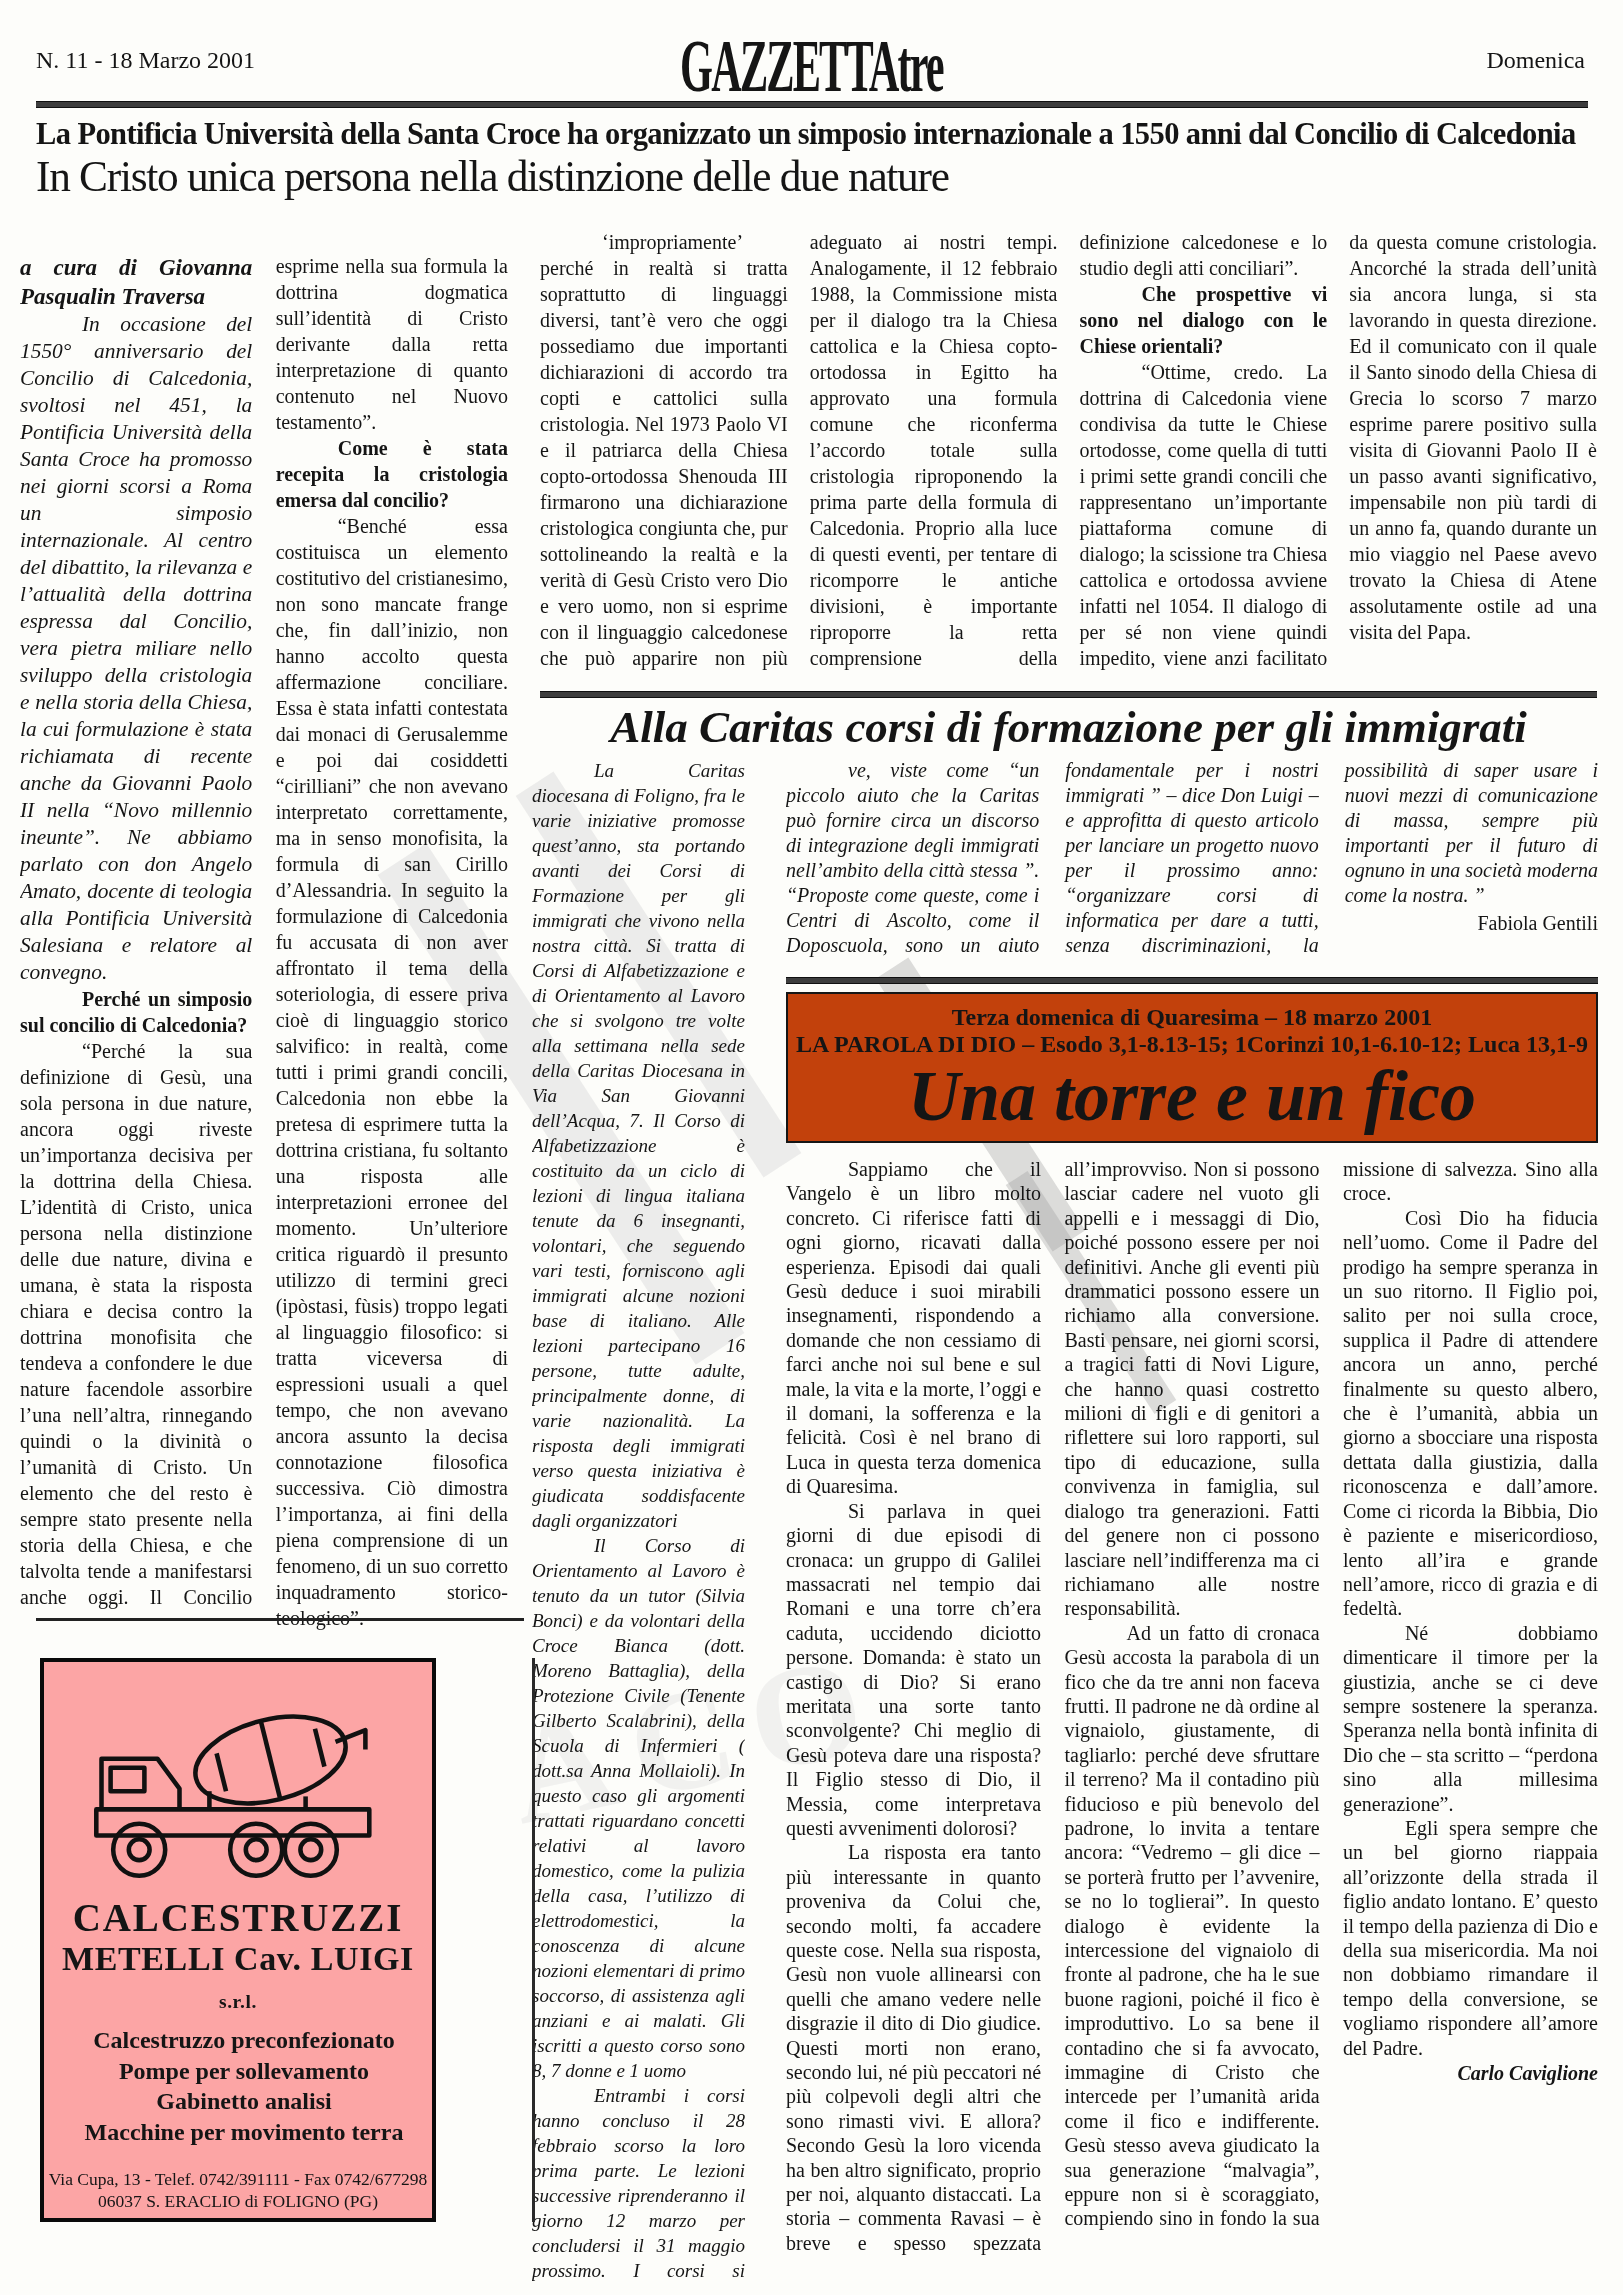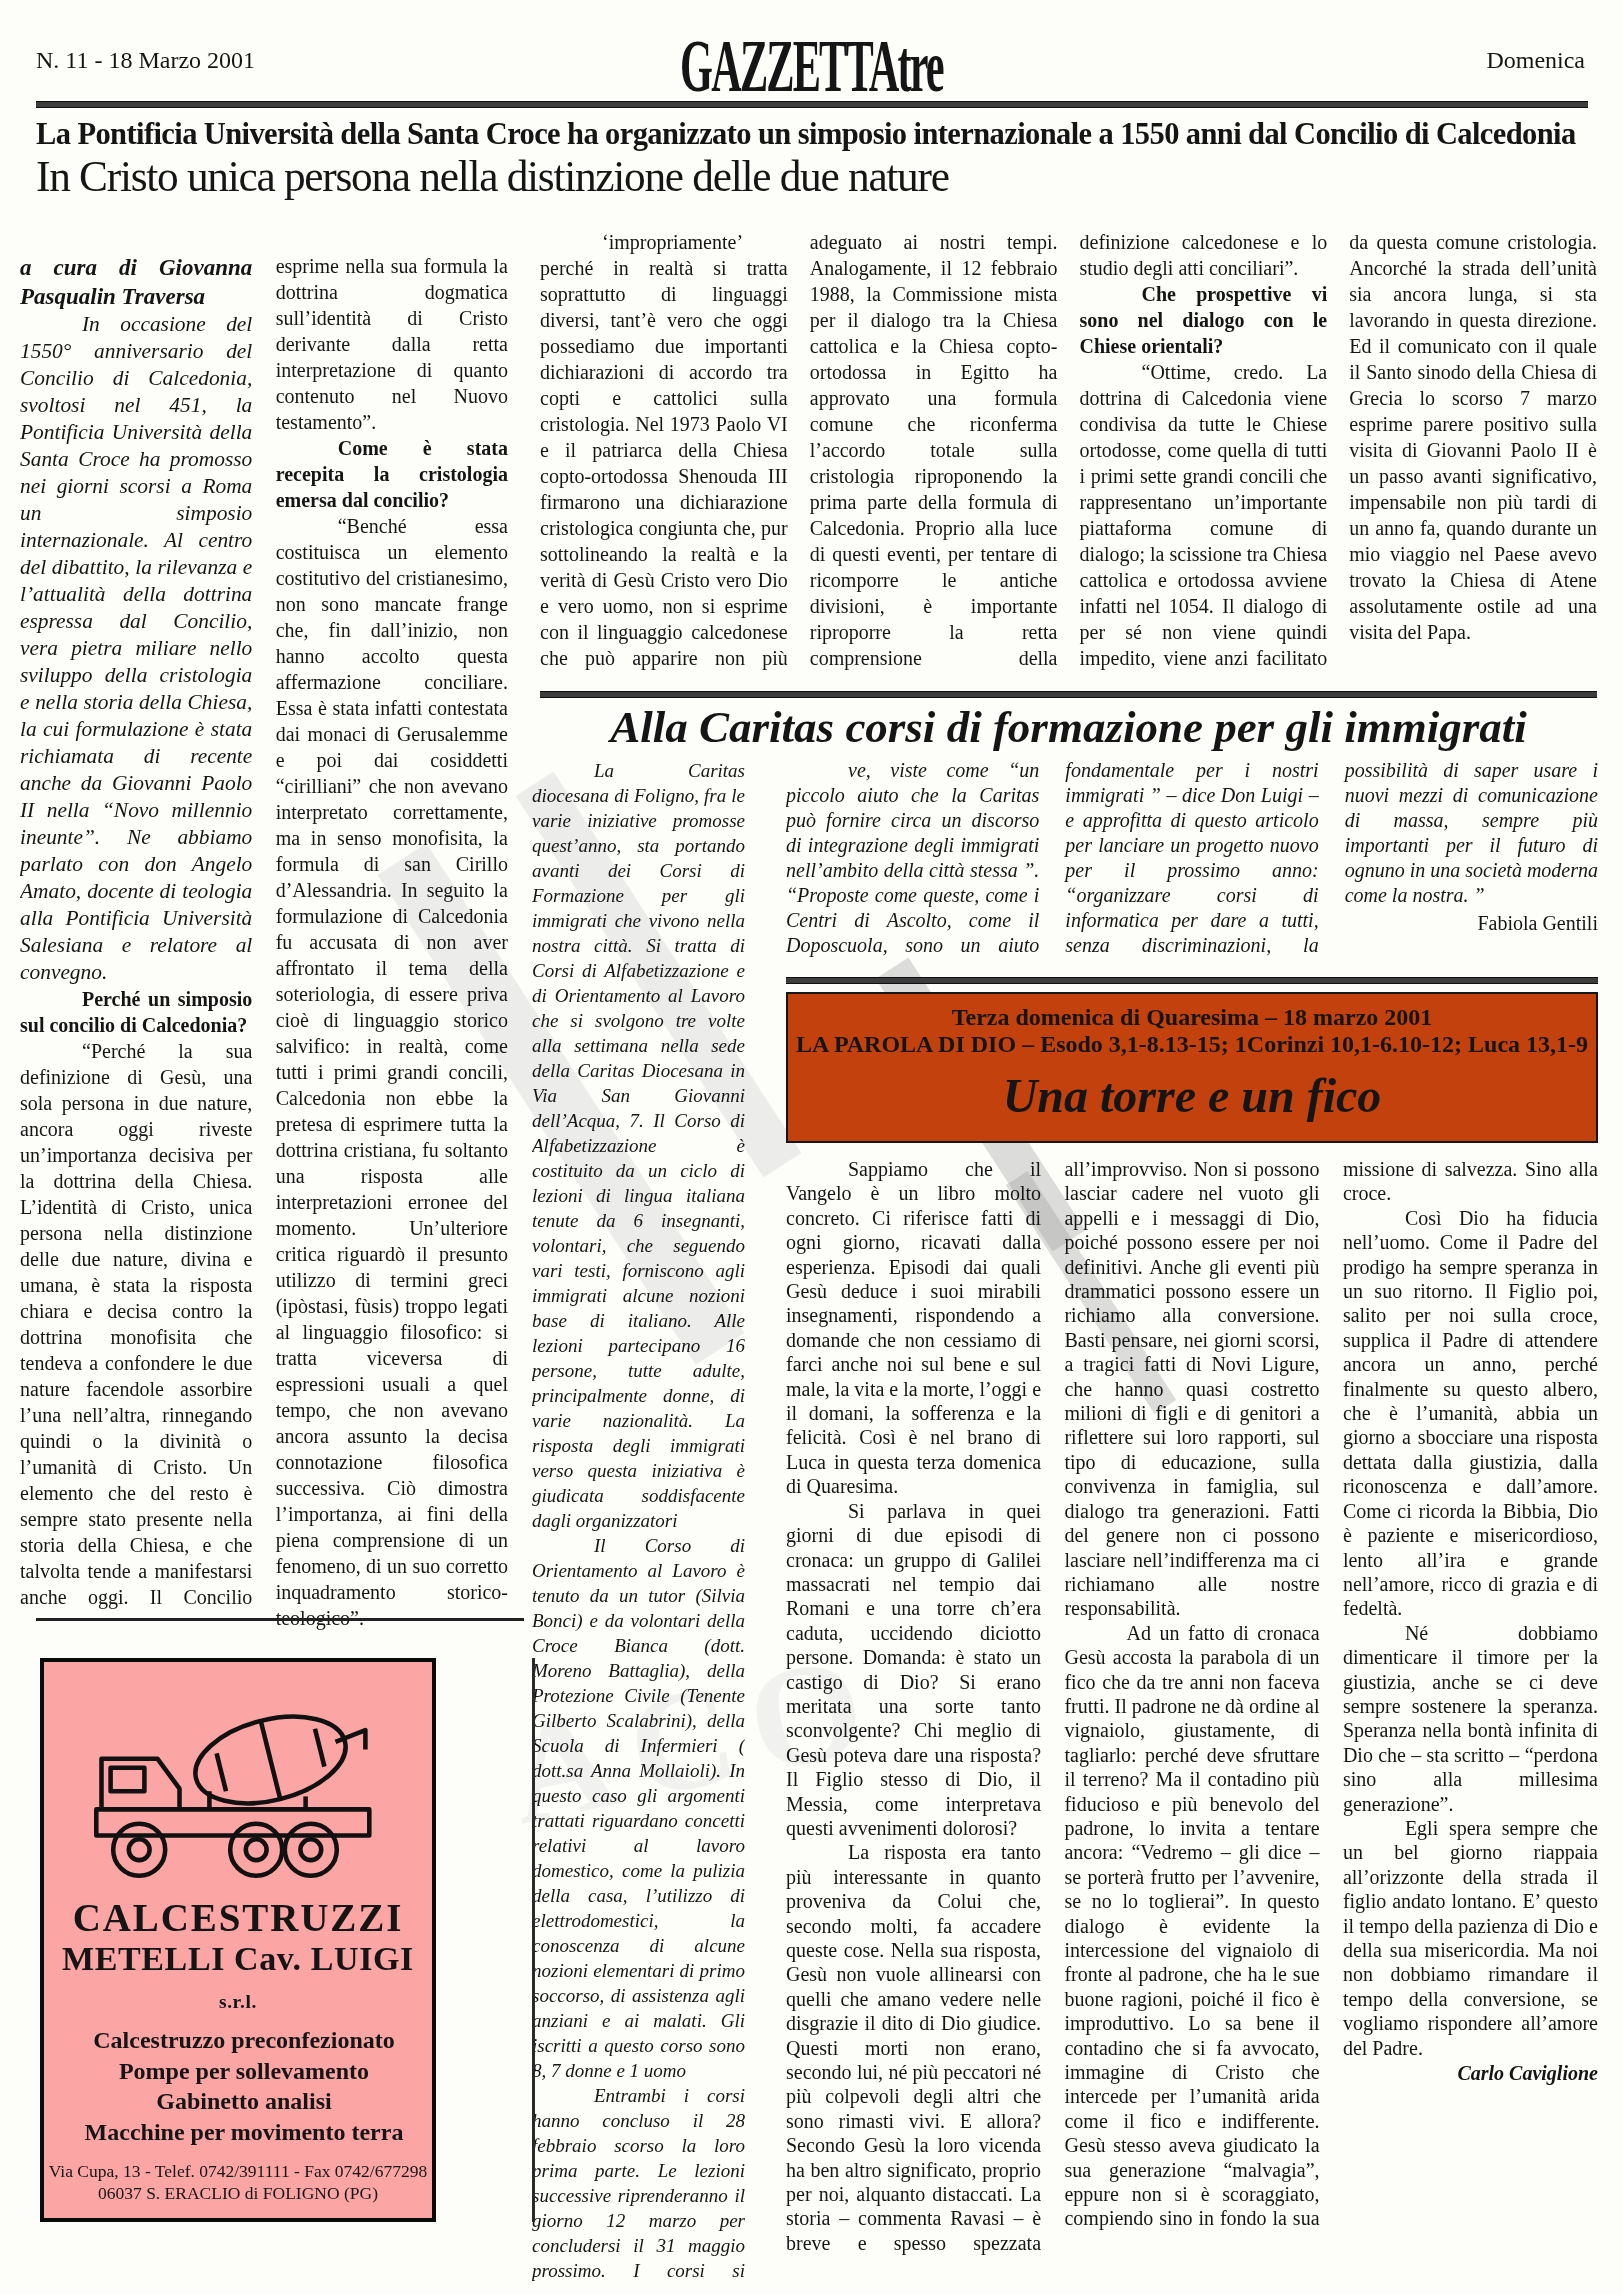--- a/index.html
+++ b/index.html
@@ -34,31 +34,31 @@
                 font-size:19px;line-height:25px;}
   .caritas-band{left:786px;top:758px;width:812px;height:224px;column-count:3;column-gap:26px;
                 font-style:italic;font-size:20px;line-height:25px;}
   .sig-roman{font-style:normal;text-align:right;text-indent:0;margin-top:2.6px;}
   .sig-italic{font-style:italic;font-weight:bold;text-align:right;text-indent:0;margin-top:1.3px;}
   
   .banner{left:786px;top:992px;width:812px;height:151px;background:#c2410c;
           border:2.6px solid #161616;text-align:center;box-sizing:border-box;}
   .banner .l1{margin-top:10.4px;font-size:24px;font-weight:bold;}
   .banner .l2{font-size:24px;font-weight:bold;}
-  .banner .bighead{font-size:48px;font-style:italic;font-weight:bold;line-height:70px;margin-top:2.6px;}
+  .banner .bighead{font-size:72px;font-style:italic;font-weight:bold;line-height:70px;margin-top:2.6px;}
   .gospel-body{left:786px;top:1157px;width:812px;height:1112px;column-count:3;column-gap:23.4px;
                font-size:20px;line-height:24.4px;}
   
   .adbox{left:40px;top:1658px;width:396px;height:564px;border:4.5px solid #0a0a0a;
          box-sizing:border-box;text-align:center;background:#fca5a5;}
   .ad1{font-size:39px;font-weight:bold;letter-spacing:1.9px;margin-top:3.9px;}
   .ad2{font-size:34px;font-weight:bold;letter-spacing:0.6px;}
   .ad2 .srl{font-size:19.5px;font-weight:bold;}
   .adsvc{font-size:24px;font-weight:bold;line-height:30.5px;margin-top:9px;padding-left:12px;}
-  .adaddr{font-size:17.5px;line-height:22px;margin-top:13px;}
+  .adaddr{font-size:17.5px;line-height:22px;margin-top:21px;}
   .vrule{background:#2a2a2a;}
   
   .wm{position:absolute;background:#dfdfdf;opacity:.55;transform:rotate(-33deg);}
   .wm2{position:absolute;background:#9f9f9f;opacity:.35;transform:rotate(-33deg);}
   .wmtext{position:absolute;color:#e6e6e6;font-size:143px;font-weight:bold;opacity:.5;
           transform:rotate(-12deg);letter-spacing:19.5px;}
 </style>
 </head>
 <body>
 

